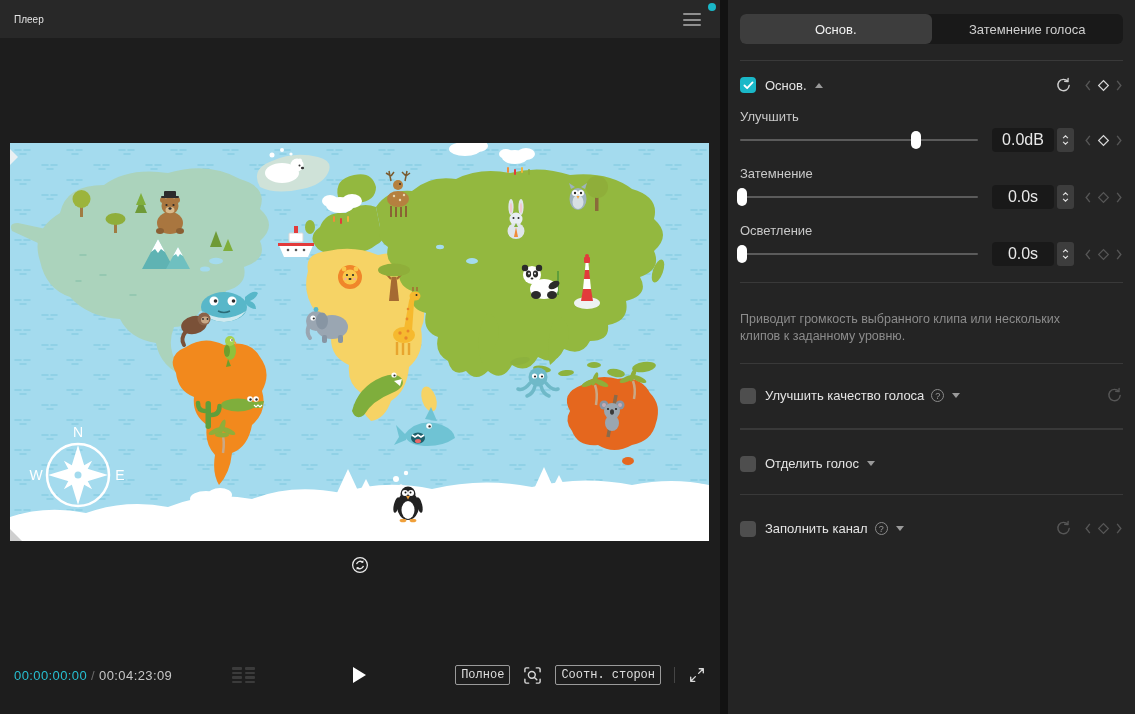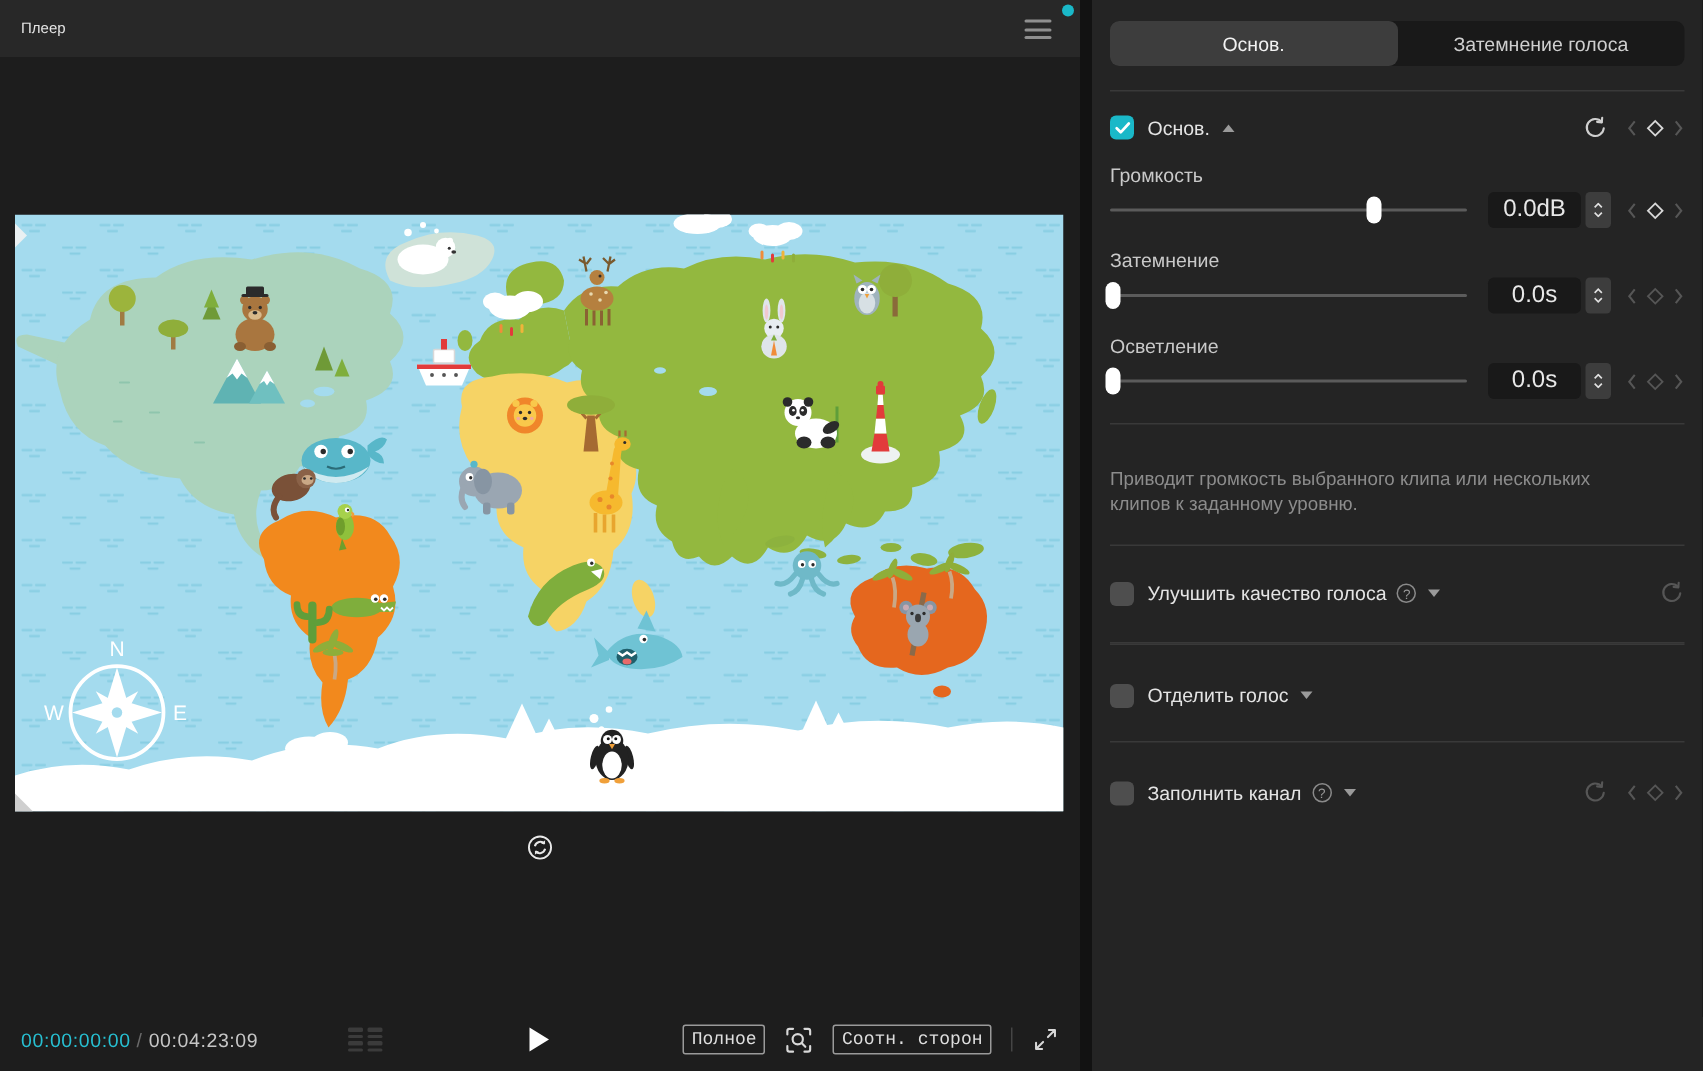--- a/index.html
+++ b/index.html
@@ -12,21 +12,21 @@
   .left-title { color:#e4e4e4; font-size:10px; }
   .hamburger { position:absolute; right:19px; top:13px; width:18px; cursor:pointer; }
   .hamburger i { display:block; height:2px; background:#8f8f8f; margin-bottom:3.5px; border-radius:1px; }
   .status-dot { position:absolute; right:4px; top:3px; width:8px; height:8px; border-radius:50%; background:#1ab8c8; }
 
   .video-frame { position:absolute; left:10px; top:143px; width:699px; height:398px; }
   .video-frame svg { display:block; }
 
   .sync-btn { position:absolute; left:351px; top:556px; width:18px; height:18px; cursor:pointer; }
 
-  .bottom-bar { position:absolute; left:0; bottom:0; width:720px; height:42px; display:flex; align-items:center; padding:0 14px;gap:44px; }
+  .bottom-bar { position:absolute; left:0; bottom:18px; width:720px; height:42px; display:flex; align-items:center; padding:0 14px;gap:44px; }
   .timecode { font-size:13px; letter-spacing:.4px; white-space:nowrap; }
   .tc-current { color:#27bfd1; }
   .tc-sep { color:#6a6a6a; padding:0 4px; }
   .tc-total { color:#c6c6c6; }
   .bars-icon { margin-left:16px; display:grid; grid-template-columns:10px 10px; gap:2px 3px; }
   .bars-icon i { display:block; height:2.5px; background:#3b3b3b; border-radius:1px; }
   .play-btn { position:absolute; left:353px; top:13px; width:0; height:0;
     border-left:13px solid #ffffff; border-top:8px solid transparent; border-bottom:8px solid transparent; cursor:pointer; }
   .right-controls { margin-left:auto; display:flex; align-items:center; gap:13px; }
   .ctrl-btn { border:1px solid #9a9a9a; border-radius:2px; background:transparent; color:#dedede;
@@ -591,21 +591,21 @@
             </svg>
           </span>
         <span class="dim">
             <svg viewBox="0 0 8 12" width="8" height="11" fill="none" stroke="currentColor" stroke-width="1.5">
               <path d="M2 1 L6 6 L2 11"></path>
             </svg>
           </span>
       </span>
     </div>
 
-    <div class="slider-label">Громкость</div>
+    <div class="slider-label">Улучшить</div>
     <div class="slider-row">
       <span class="slider">
         <span class="track"></span>
           <span class="thumb" style="left:74%"></span>
       </span>
       <span class="value-box">0.0dB</span>
       <span class="stepper">
         <svg viewBox="0 0 8 5" width="7" height="4" fill="none" stroke="#e0e0e0" stroke-width="1.4">
             <path d="M1 4 L4 1 L7 4"></path>
           </svg>

